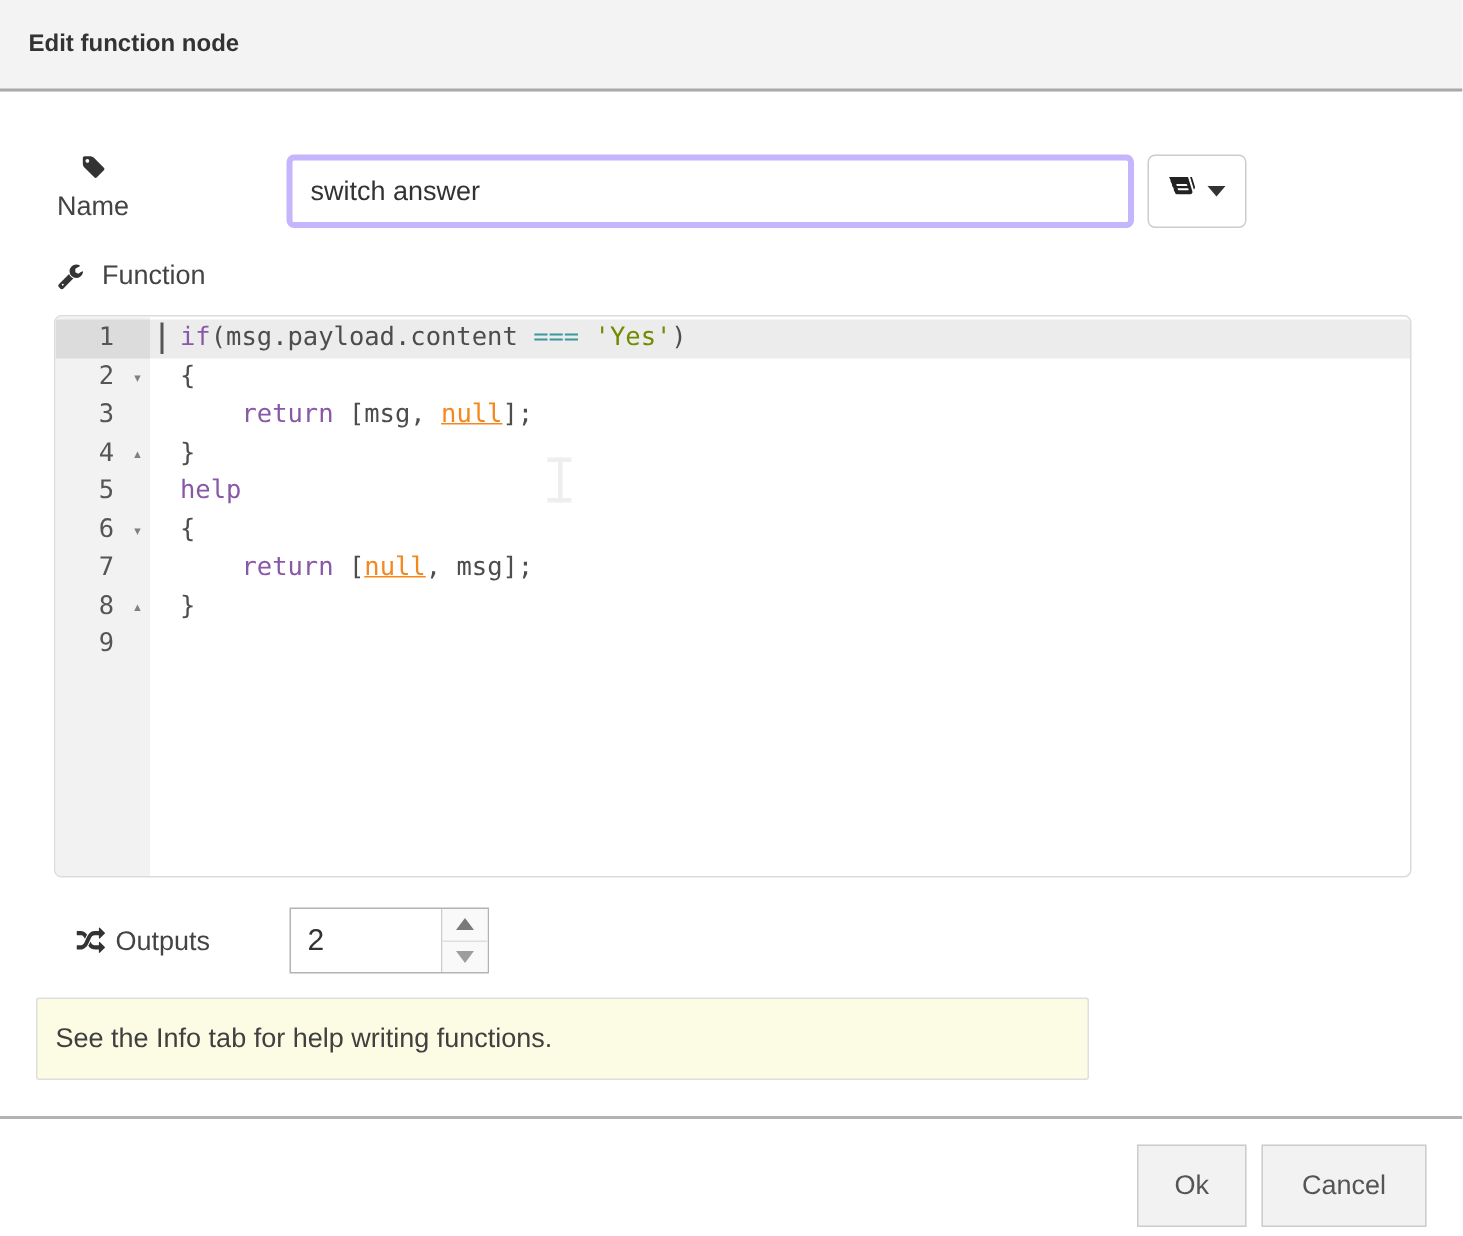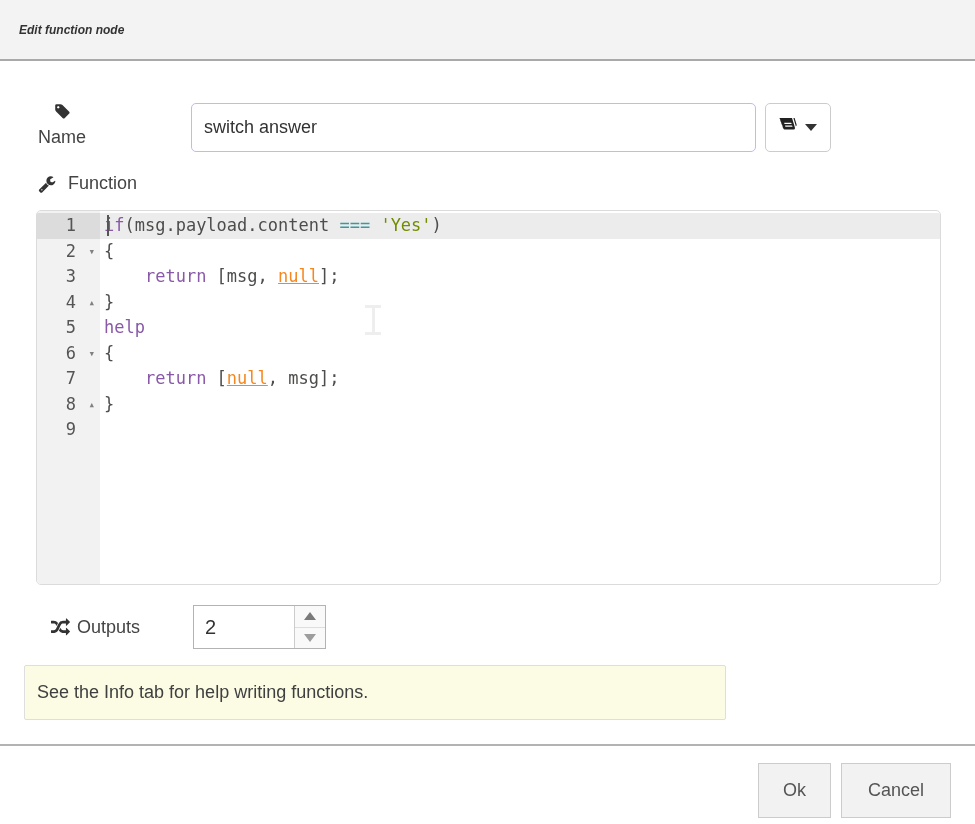--- a/index.html
+++ b/index.html
@@ -3,52 +3,52 @@
 <meta charset="utf-8">
 <style>
   * { margin:0; padding:0; box-sizing:border-box; }
   html,body { width:975px; height:824px; background:#fff; overflow:hidden;
               font-family:"Liberation Sans", sans-serif; position:relative; }
 
   
   .dlg-header { position:absolute; left:0; top:0; width:975px; height:61px;
                 background:#f3f3f3; border-bottom:2px solid #a9a9a9;
                 display:flex; align-items:center; padding-left:19px; }
-  .dlg-title  { font-size:12px; font-weight:bold; color:#333;font-style:italic; }
+  .dlg-title  { font-size:16px; font-weight:bold; color:#333; }
 
   
   .fld-label { position:absolute; display:flex; align-items:center; gap:7px;
                font-size:18px; color:#444; }
   .fld-label svg { display:block; }
 
   
   .name-label { left:38px; top:103px; height:49px;flex-direction:column; }
   .name-input { position:absolute; left:191px; top:103px; width:565px; height:49px;
-                border:1px solid #c4b5fd; border-radius:5px; font-size:18px; color:#333;
+                border:4px solid #c4b5fd; border-radius:5px; font-size:18px; color:#333;
                 padding:8px 12px; outline:none; font-family:"Liberation Sans",sans-serif; }
   .lib-btn { position:absolute; left:765px; top:103px; width:66px; height:49px;
              background:#fff; border:1px solid #ccc; border-radius:5px;
              display:flex; align-items:center; justify-content:center; gap:7px; cursor:pointer; }
   .caret-down { width:0; height:0; border-left:6px solid transparent;
                 border-right:6px solid transparent; border-top:7px solid #333; }
 
   
   .func-label { left:38px; top:173px;gap:12px; }
   .editor { position:absolute; left:36px; top:210px; width:905px; height:375px;
             background:#fff; border:1px solid #dbdbdb; border-radius:5px; overflow:hidden;
             font-family:"DejaVu Sans Mono", monospace; font-size:17px; }
   .gutter-bg { position:absolute; left:0; top:0; bottom:0; width:63px; background:#f2f2f2; }
   .code-rows { position:absolute; left:0; top:2px; right:0; }
   .code-row { display:flex; height:25.5px; line-height:25.5px; position:relative; }
   .gutter-cell { width:63px; text-align:right; padding-right:24px; color:#555;
                  position:relative; flex:none; }
   .code-row.active .gutter-cell { background:#dcdcdc; }
   .code-row.active .code-cell   { background:#ececec; }
   .fold { position:absolute; right:5px; top:0; font-size:11px; color:#808080; cursor:pointer; }
-  .code-cell { flex:1; padding-left:4px; white-space:pre; color:var(--code-text,#4d4d4c);
+  .code-cell { flex:1; padding-left:20px; white-space:pre; color:var(--code-text,#4d4d4c);
                position:relative; }
   .tk-keyword  { color:var(--keyword,#8959A8); }
   .tk-operator { color:var(--operator,#3E999F); }
   .tk-string   { color:var(--string,#718C00); }
   .tk-constant { color:var(--constant,#F5871F);text-decoration:underline; }
   .tk-text     { color:var(--code-text,#4d4d4c); }
   .text-cursor { position:absolute; left:7px; top:2px; width:2px; height:21px; background:#555; }
 
   
   .mouse-ibeam { position:absolute; left:363px; top:305px; width:20px; height:30px; }

